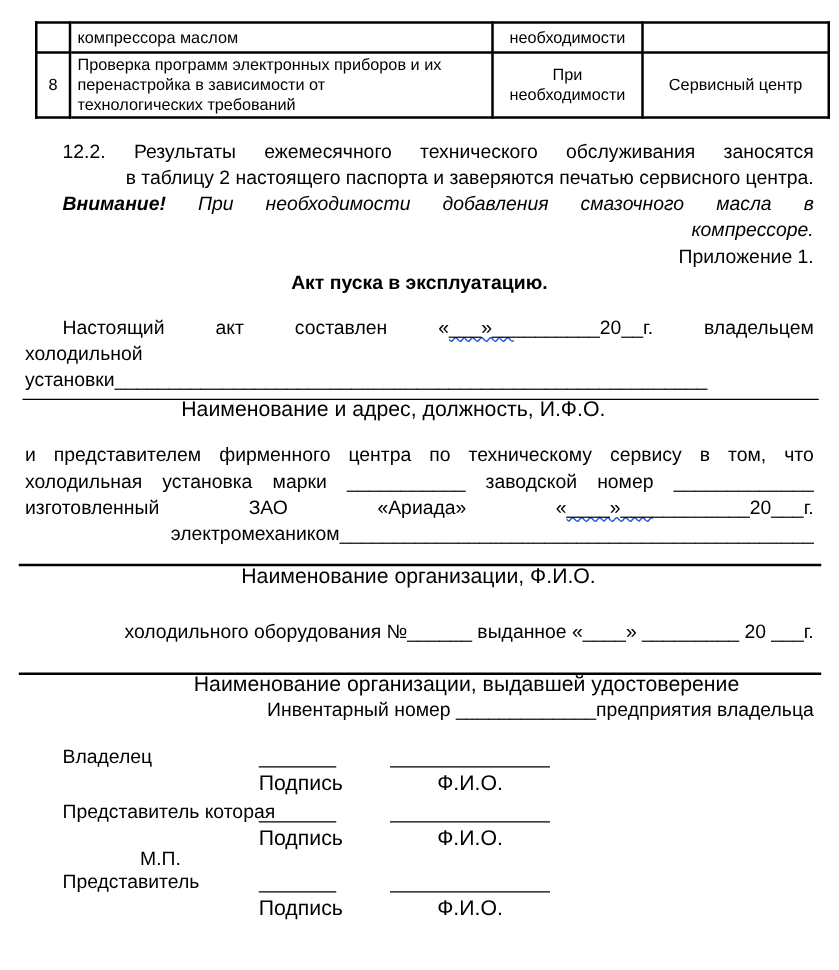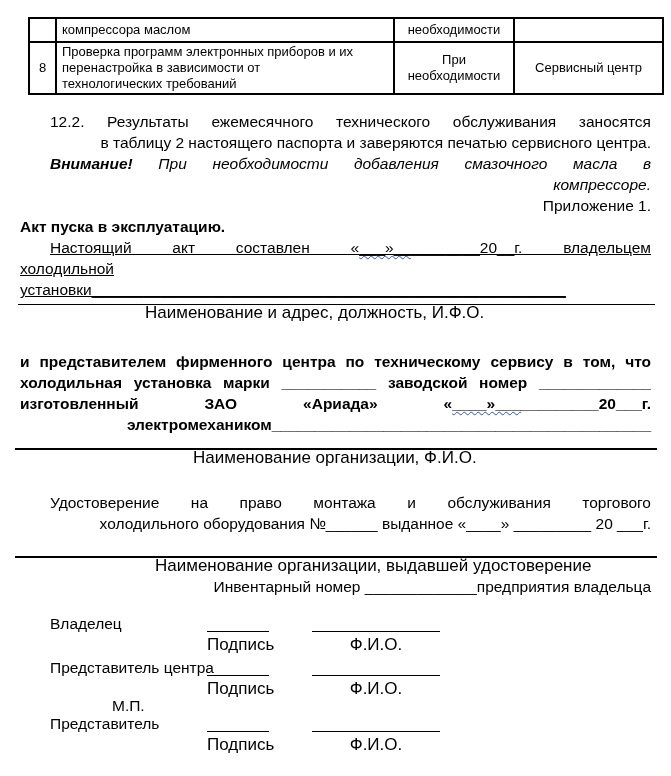--- a/index.html
+++ b/index.html
@@ -20,43 +20,43 @@
   td.per,td.exec{text-align:center;}
   tr.cont-row td{height:20px;}
 
   
   .jline{text-align:justify;text-align-last:justify;}
   .lline{text-align:right;}
   .ind{text-indent:30px;}
   .italic{font-style:italic;}
   .boldlead{font-weight:bold;}
   .right{text-align:right;}
-  .center{}
+  .center{text-align:center;}
   .bold{font-weight:bold;}
 
   .squig{
     text-decoration:underline;
     text-decoration-style:wavy;
     text-decoration-color:#2a52cc;
     text-decoration-thickness:1px;
     text-underline-offset:2px;
   }
 
   
   .rule-thin{border-top:1.5px solid #000;width:637px;margin-left:-2px;height:0;}
   .rule-thick{border-top:2.5px solid #000;width:642px;margin-left:-5px;height:0;}
   .caption{font-size:17px;line-height:16px;}
   .cap1{margin-left:125px;}
   .cap2{margin-left:173px;}
   .cap3{margin-left:135px;}
 
   
   .m-sec{margin-top:16px;}
-  .m-act{text-decoration:underline;}
-  .m-p2{margin-top:30px;font-weight:bold;}
+  .m-act{margin-top:15px;}
+  .m-p2{margin-top:18px;}
   .m-r1{margin-top:13px;}
   .m-p3{margin-top:26px;}
   .m-r2{margin-top:22px;}
   .m-inv{margin-top:2px;}
   .m-sig{margin-top:16px;}
 
   
   .sigrow{position:relative;height:21px;}
   .sigrow.gap{margin-top:6px;}
   .caprow{position:relative;height:17px;font-size:17px;}
@@ -126,21 +126,20 @@
     <div class="jline">и представителем фирменного центра по техническому сервису в том, что</div>
     <div class="jline">холодильная установка марки ___________ заводской номер _____________</div>
     <div class="jline"><span>изготовленный ЗАО «Ариада» «</span><span class="squig">____»___</span><span>_________20___г.</span></div>
     <div class="lline">электромехаником____________________________________________</div>
   </div>
 
   <div class="rule-thick m-r1"></div>
   <div class="caption cap2">Наименование организации, Ф.И.О.</div>
 
   <div class="m-p3">
-    <div class="jline ind">Удостоверение на право монтажа и обслуживания торгового</div>
     <div class="lline">холодильного оборудования №______ выданное «____» _________ 20 ___г.</div>
   </div>
 
   <div class="rule-thick m-r2"></div>
   <div class="caption cap3">Наименование организации, выдавшей удостоверение</div>
 
   <div class="lline ind m-inv">Инвентарный номер _____________предприятия владельца</div>
 
   <div class="m-sig">
 
@@ -148,21 +147,21 @@
       <span class="sig-label">Владелец</span>
       <span class="sig-short"></span>
       <span class="sig-long"></span>
     </div>
     <div class="caprow">
       <span class="cap-sign">Подпись</span>
       <span class="cap-name">Ф.И.О.</span>
     </div>
 
     <div class="sigrow gap">
-      <span class="sig-label">Представитель центра</span>
+      <span class="sig-label">Представитель которая</span>
       <span class="sig-short"></span>
       <span class="sig-long"></span>
     </div>
     <div class="caprow">
       <span class="cap-sign">Подпись</span>
       <span class="cap-name">Ф.И.О.</span>
     </div>
 
     <div class="mp-row">
       <span class="stamp">М.П.</span>

